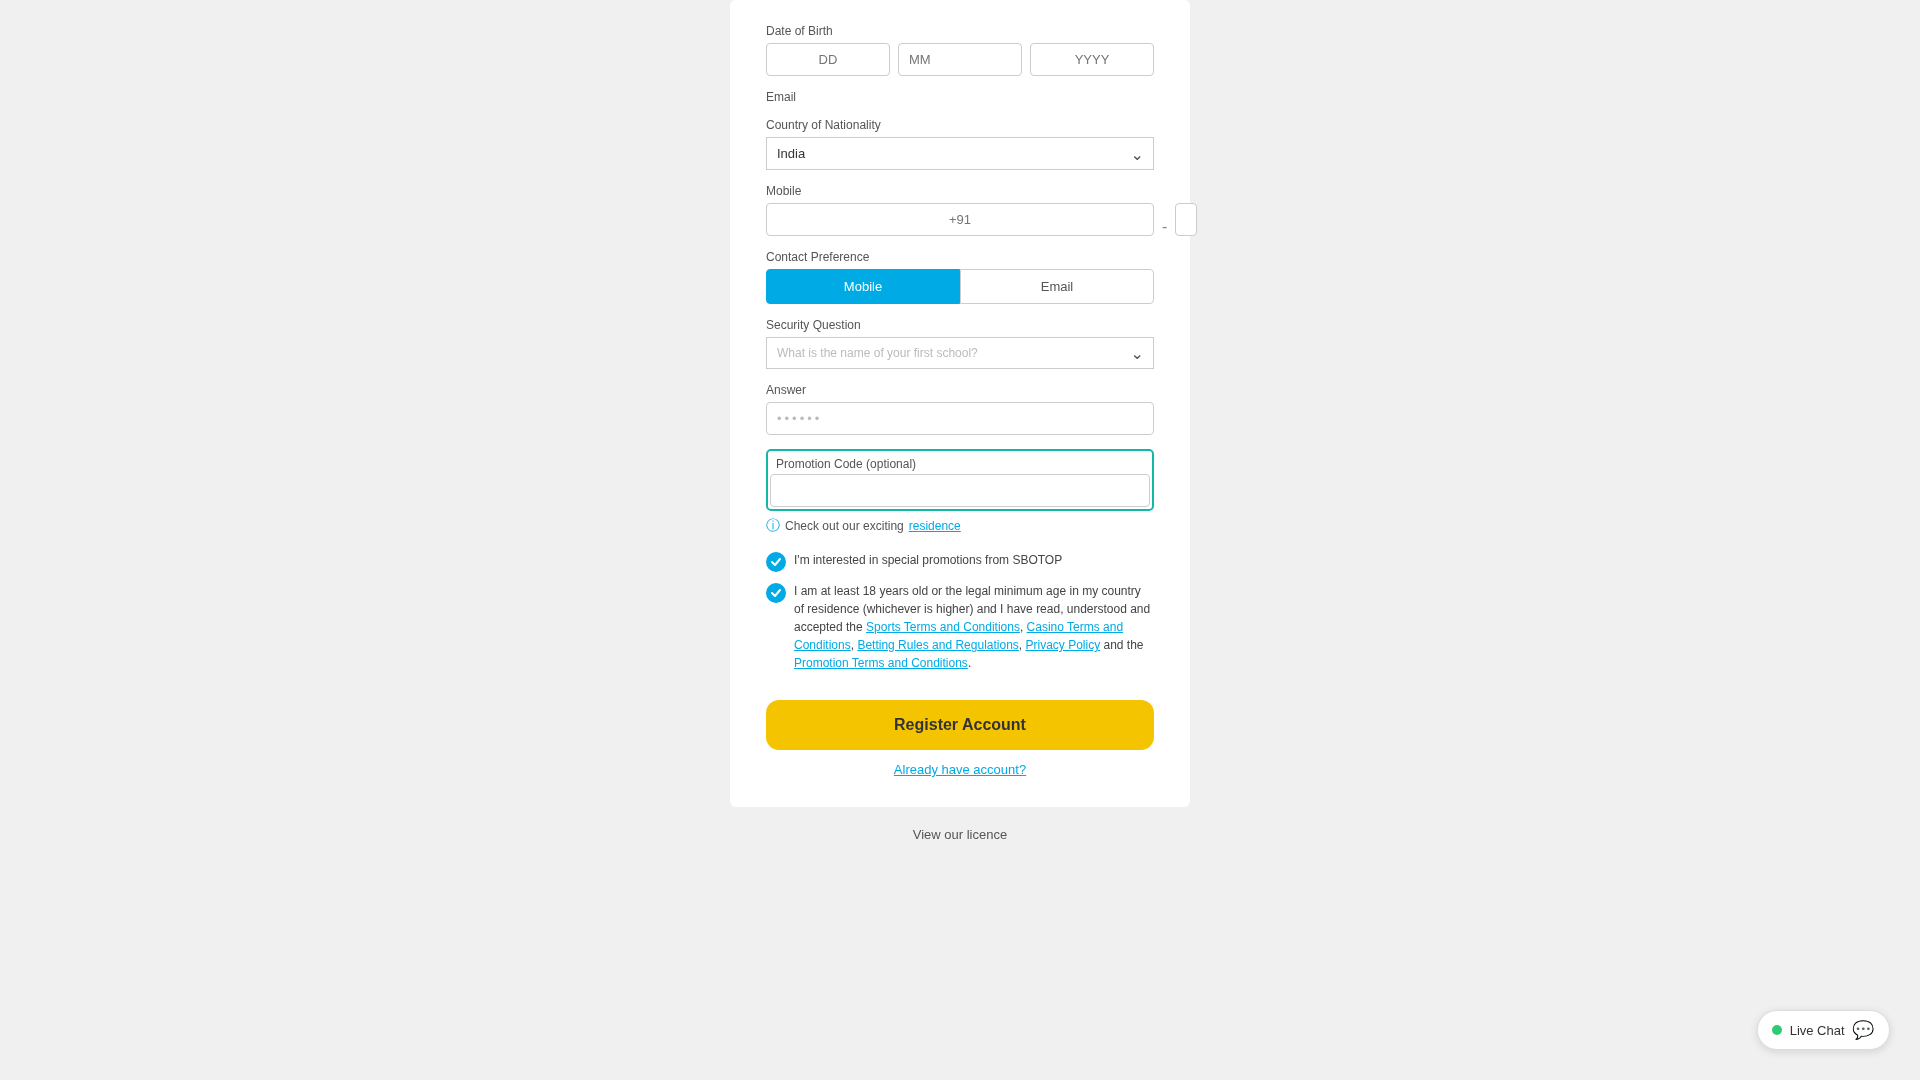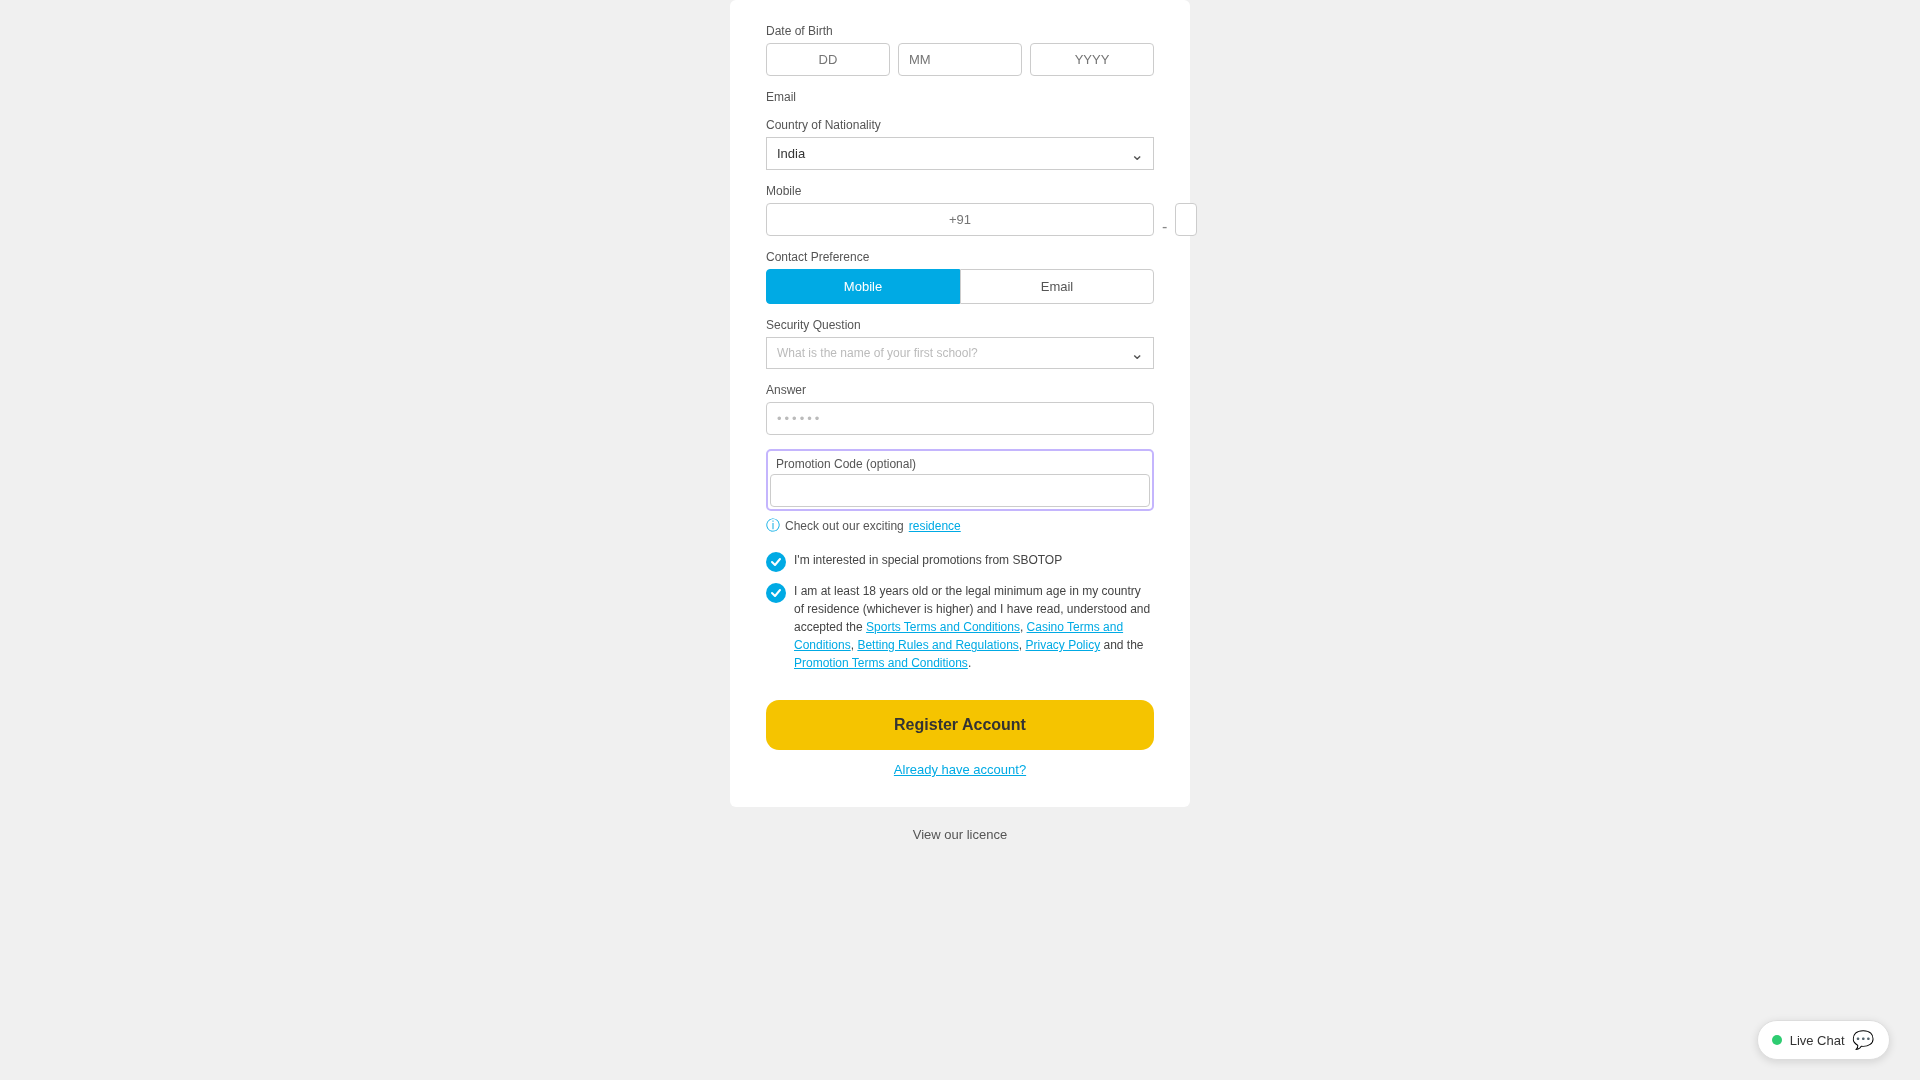--- a/index.html
+++ b/index.html
@@ -118,21 +118,21 @@
       border-radius: 4px 0 0 4px;
     }
     .contact-btn:last-child {
       border-radius: 0 4px 4px 0;
     }
     .security-select select {
       color: #999;
       font-size: 12px;
     }
     .promo-field-wrapper {
-      border: 2px solid #c4b5fd;
+      border: 2px solid #14b8a6;
       border-radius: 5px;
       padding: 2px;
       margin-top: 14px;
     }
     .promo-label {
       font-size: 12px;
       color: #555;
       margin-bottom: 3px;
       padding: 4px 6px 0 6px;
     }
@@ -224,21 +224,21 @@
       font-size: 13px;
       color: #555;
       cursor: pointer;
     }
     .view-licence a {
       color: #555;
       text-decoration: none;
     }
     .live-chat {
       position: fixed;
-      bottom: 20px;
+      bottom: 30px;
       right: 30px;
       background: #fff;
       border: 1px solid #ddd;
       border-radius: 24px;
       padding: 8px 14px;
       display: flex;
       align-items: center;
       gap: 8px;
       font-size: 13px;
       color: #333;

